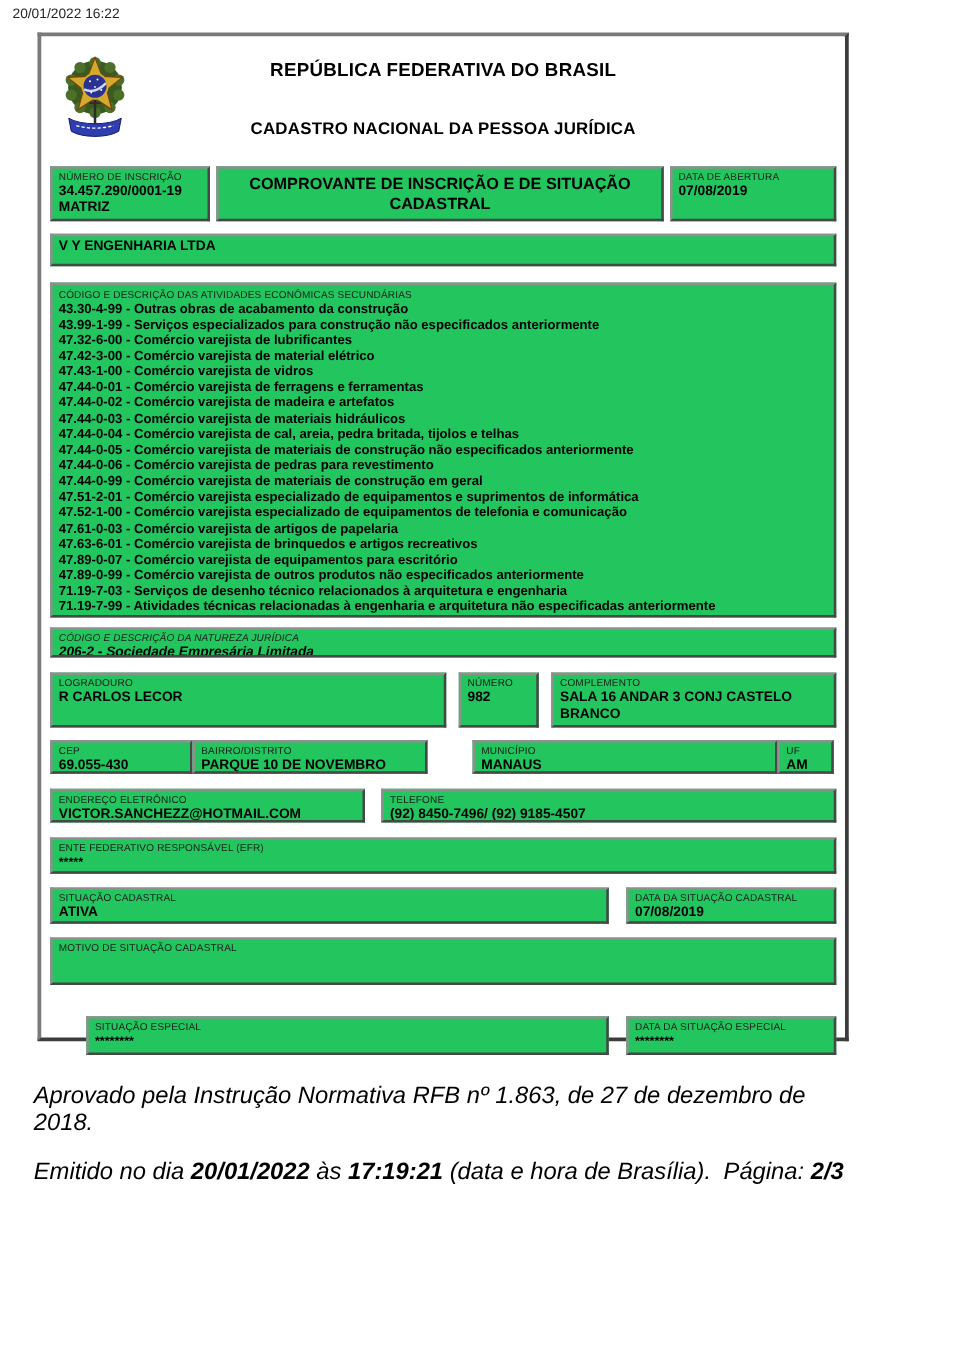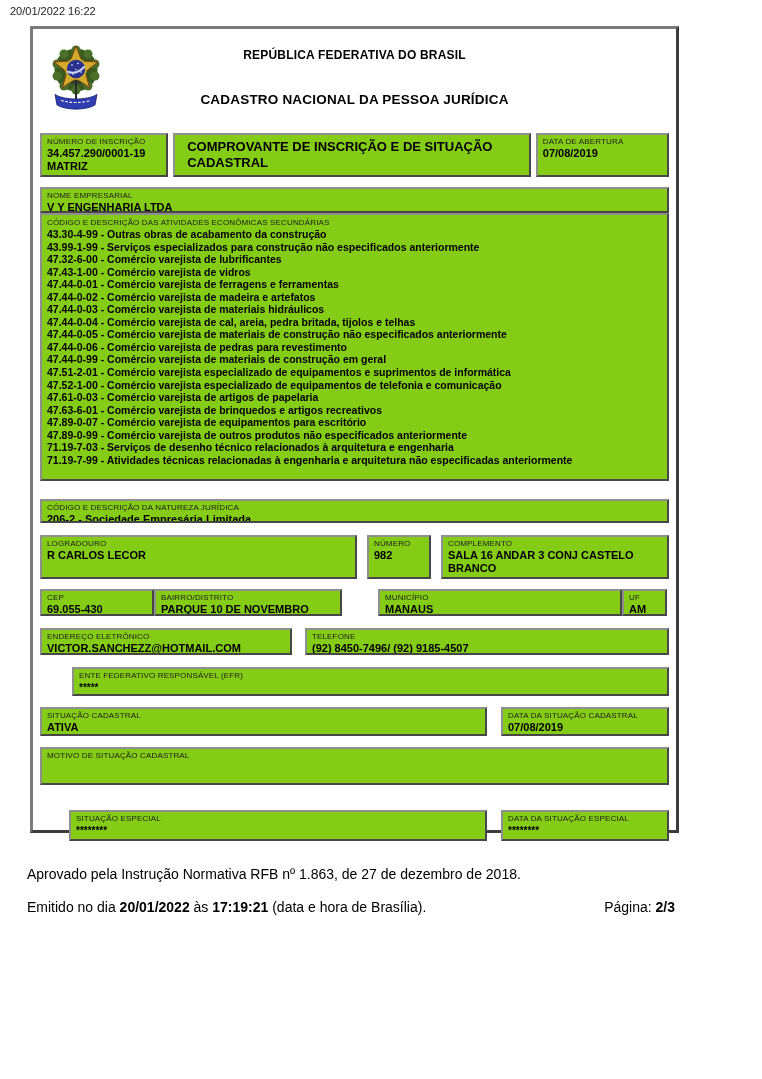--- a/index.html
+++ b/index.html
@@ -9,34 +9,34 @@
     -webkit-font-smoothing:antialiased;
   }
   .print-ts{position:absolute;left:10px;top:5px;font-size:11px;color:#252525;}
   .doc{
     position:absolute;left:30px;top:26px;width:649px;height:807px;box-sizing:border-box;
     border:3px solid;border-color:#7a7a7a #3c3c3c #3c3c3c #7a7a7a;
     padding:0 7px;background:#fff;
   }
   .doc-header{position:relative;height:104px;}
   .emblem{position:absolute;left:10px;top:13px;width:52px;height:70px;}
-  .title1{text-align:center;padding-top:19px;font-size:12px;font-weight:bold;letter-spacing:.2px;}
+  .title1{text-align:center;padding-top:19px;font-size:15px;font-weight:bold;letter-spacing:.2px;}
   .title2{text-align:center;margin-top:30px;font-size:13.5px;font-weight:bold;letter-spacing:.2px;}
   .row{display:flex;}
   .fbox{
     box-sizing:border-box;border:2px solid;border-color:#8f8f8f #474747 #474747 #8f8f8f;
-    padding:2px 5px;background:#84cc16;overflow:hidden;
+    padding:2px 5px;background:#22c55e;overflow:hidden;
   }
   .lbl{font-size:8px;line-height:10px;color:#1c1c1c;letter-spacing:.15px;white-space:nowrap;}
   .val{font-size:11px;line-height:13px;font-weight:bold;}
-  .cbox{display:flex;align-items:center;justify-content:center;text-align:left;
+  .cbox{display:flex;align-items:center;justify-content:center;text-align:center;
         font-size:13px;line-height:16px;font-weight:bold;padding:1px 12px;}
   .act-line{font-size:10.5px;line-height:12.55px;font-weight:bold;white-space:nowrap;}
   .grow{flex:1 1 auto;}
-  .footer{position:absolute;left:27px;top:866px;width:648px;font-size:14px;}
+  .footer{position:absolute;left:27px;top:866px;width:648px;font-size:19px;font-style:italic;}
   .footer .line2{display:flex;justify-content:space-between;margin-top:17px;}
   .b{font-weight:bold;}
 </style>
 </head>
 <body>
 
 <div class="print-ts">20/01/2022 16:22</div>
 
 <div class="doc">
 
@@ -81,48 +81,48 @@
       <div class="val">MATRIZ</div>
     </div>
     <div class="fbox cbox grow">COMPROVANTE DE INSCRIÇÃO E DE SITUAÇÃO CADASTRAL</div>
     <div class="fbox" style="width:155px;">
       <div class="lbl">DATA DE ABERTURA</div>
       <div class="val">07/08/2019</div>
     </div>
   </div>
 
   <div class="fbox" style="height:26px;margin-top:10px;">
-    <div class="lbl">NOME EMPRESARIAL</div>
     <div class="val">V Y ENGENHARIA LTDA</div>
   </div>
 
-  <div class="fbox" style="height:268px;padding-top:3px;">
+  <div class="fbox" style="height:268px;margin-top:13px;padding-top:3px;">
     <div class="lbl">CÓDIGO E DESCRIÇÃO DAS ATIVIDADES ECONÔMICAS SECUNDÁRIAS</div>
     <div class="act-line">43.30-4-99 - Outras obras de acabamento da construção</div>
     <div class="act-line">43.99-1-99 - Serviços especializados para construção não especificados anteriormente</div>
     <div class="act-line">47.32-6-00 - Comércio varejista de lubrificantes</div>
+    <div class="act-line">47.42-3-00 - Comércio varejista de material elétrico</div>
     <div class="act-line">47.43-1-00 - Comércio varejista de vidros</div>
     <div class="act-line">47.44-0-01 - Comércio varejista de ferragens e ferramentas</div>
     <div class="act-line">47.44-0-02 - Comércio varejista de madeira e artefatos</div>
     <div class="act-line">47.44-0-03 - Comércio varejista de materiais hidráulicos</div>
     <div class="act-line">47.44-0-04 - Comércio varejista de cal, areia, pedra britada, tijolos e telhas</div>
     <div class="act-line">47.44-0-05 - Comércio varejista de materiais de construção não especificados anteriormente</div>
     <div class="act-line">47.44-0-06 - Comércio varejista de pedras para revestimento</div>
     <div class="act-line">47.44-0-99 - Comércio varejista de materiais de construção em geral</div>
     <div class="act-line">47.51-2-01 - Comércio varejista especializado de equipamentos e suprimentos de informática</div>
     <div class="act-line">47.52-1-00 - Comércio varejista especializado de equipamentos de telefonia e comunicação</div>
     <div class="act-line">47.61-0-03 - Comércio varejista de artigos de papelaria</div>
     <div class="act-line">47.63-6-01 - Comércio varejista de brinquedos e artigos recreativos</div>
     <div class="act-line">47.89-0-07 - Comércio varejista de equipamentos para escritório</div>
     <div class="act-line">47.89-0-99 - Comércio varejista de outros produtos não especificados anteriormente</div>
     <div class="act-line">71.19-7-03 - Serviços de desenho técnico relacionados à arquitetura e engenharia</div>
     <div class="act-line">71.19-7-99 - Atividades técnicas relacionadas à engenharia e arquitetura não especificadas anteriormente</div>
   </div>
 
-  <div class="fbox" style="height:24px;margin-top:18px;">
+  <div class="fbox" style="height:24px;margin-top:8px;font-style:italic;">
     <div class="lbl">CÓDIGO E DESCRIÇÃO DA NATUREZA JURÍDICA</div>
     <div class="val">206-2 - Sociedade Empresária Limitada</div>
   </div>
 
   <div class="row" style="height:44px;margin-top:12px;gap:10px;">
     <div class="fbox grow">
       <div class="lbl">LOGRADOURO</div>
       <div class="val">R CARLOS LECOR</div>
     </div>
     <div class="fbox" style="width:64px;">
@@ -158,21 +158,21 @@
     <div class="fbox" style="width:252px;">
       <div class="lbl">ENDEREÇO ELETRÔNICO</div>
       <div class="val">VICTOR.SANCHEZZ@HOTMAIL.COM</div>
     </div>
     <div class="fbox grow">
       <div class="lbl">TELEFONE</div>
       <div class="val">(92) 8450-7496/ (92) 9185-4507</div>
     </div>
   </div>
 
-  <div class="fbox" style="height:29px;margin-top:12px;margin-left:32px;">
+  <div class="fbox" style="height:29px;margin-top:12px;">
     <div class="lbl">ENTE FEDERATIVO RESPONSÁVEL (EFR)</div>
     <div class="val" style="font-size:10px;">*****</div>
   </div>
 
   <div class="row" style="height:29px;margin-top:11px;gap:14px;">
     <div class="fbox grow">
       <div class="lbl">SITUAÇÃO CADASTRAL</div>
       <div class="val">ATIVA</div>
     </div>
     <div class="fbox" style="width:168px;">

